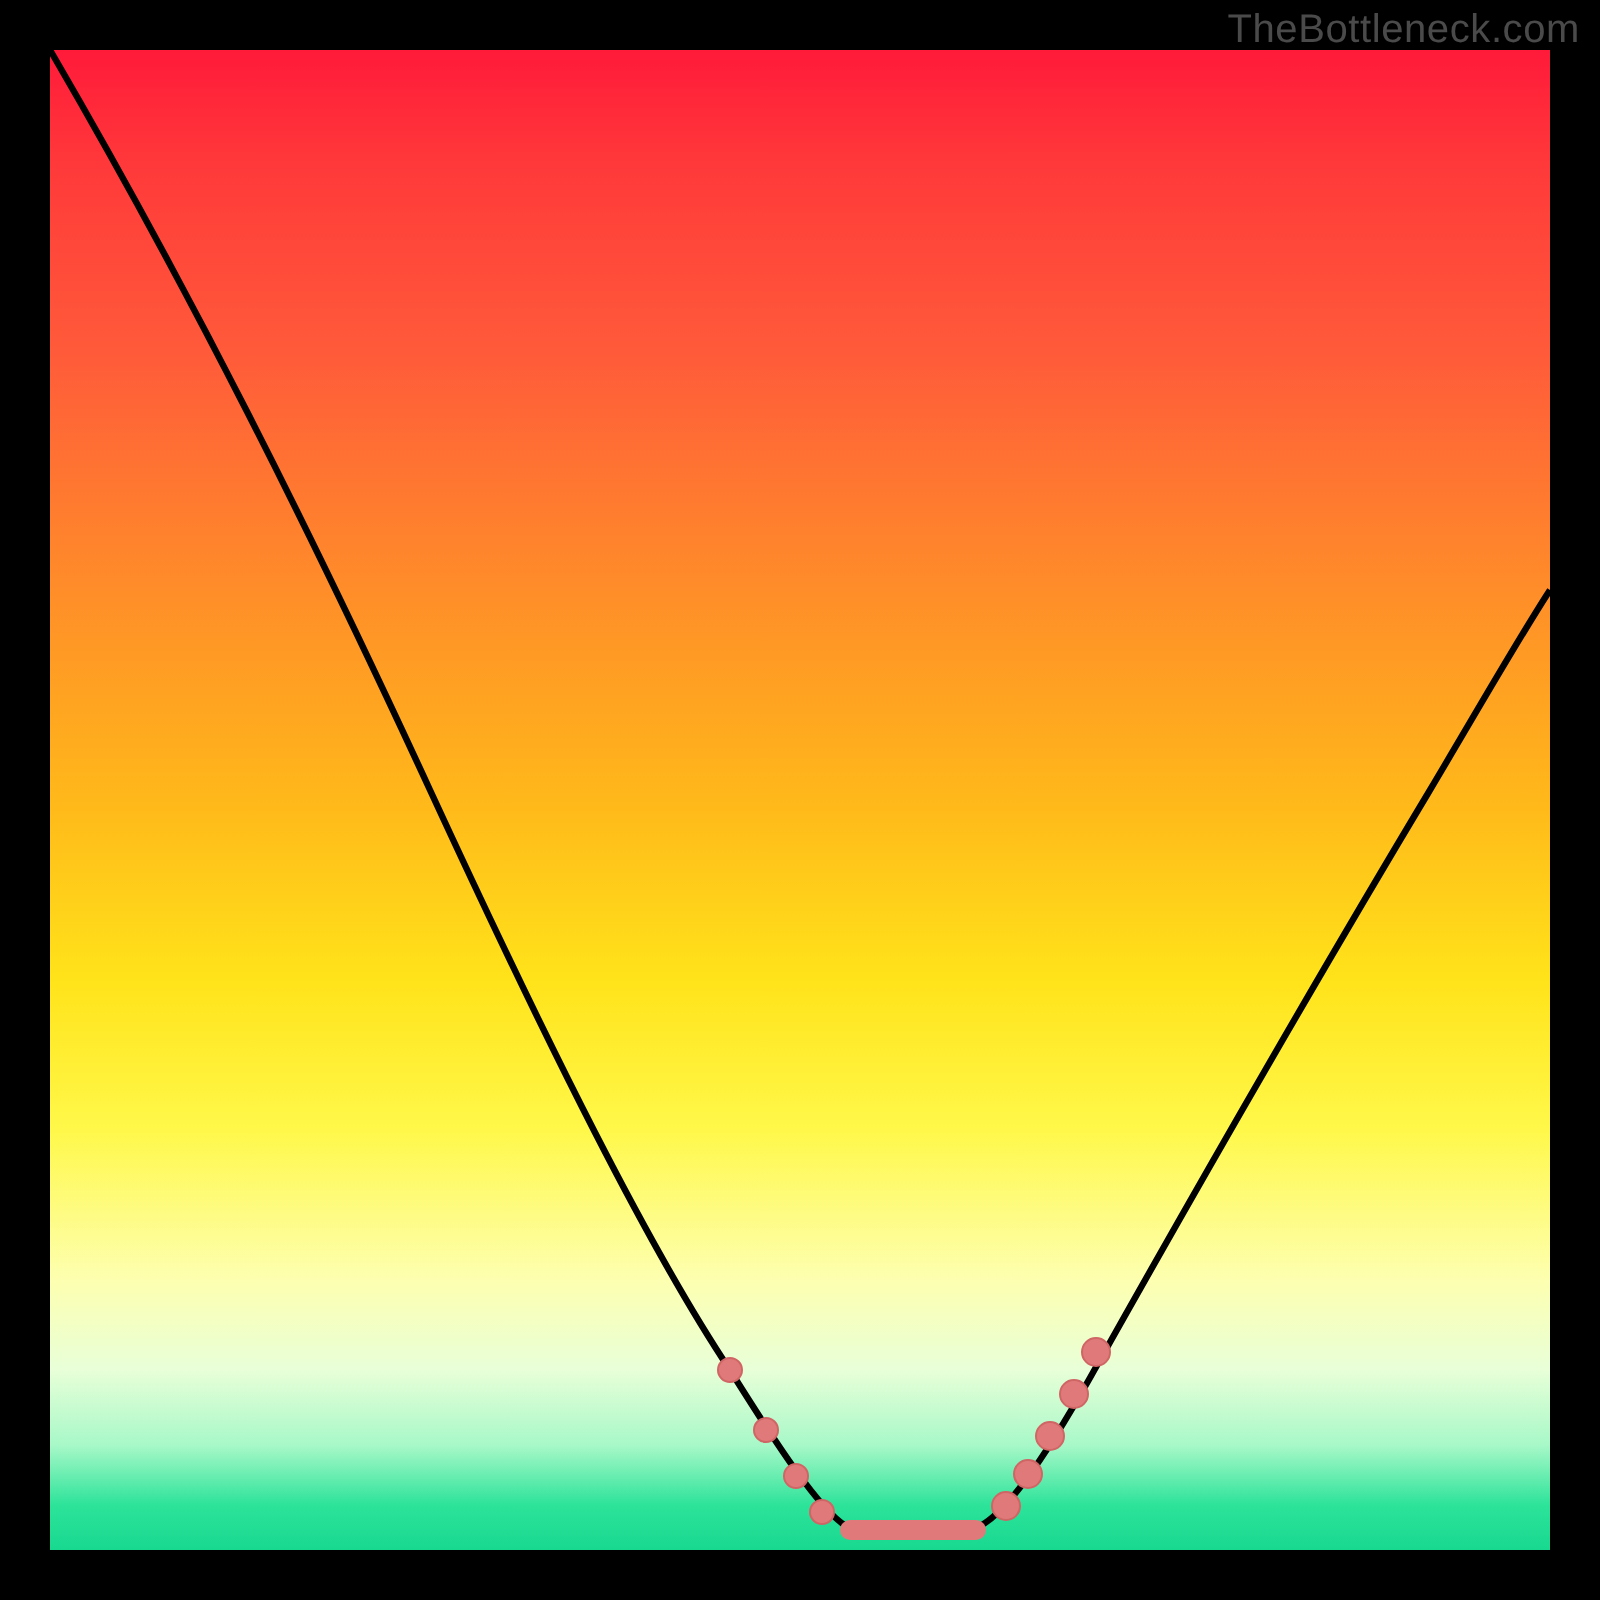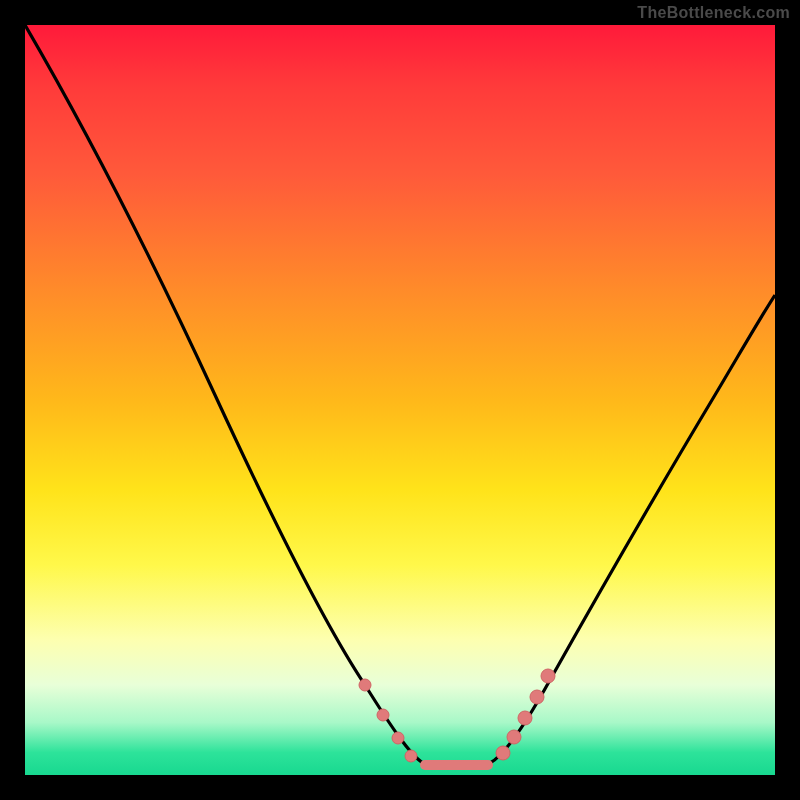--- a/index.html
+++ b/index.html
@@ -29,22 +29,22 @@
       #e8ffd8 88%,
       #a8f8c8 93%,
       #2de39a 97%,
       #18d890 100%);
   }
   .watermark {
     position: absolute;
     top: 4px;
     right: 10px;
     color: #4a4a4a;
-    font-size: 16px;
-    font-weight: 700;
+    font-size: 20px;
+    font-weight: 400;
     letter-spacing: 0.3px;
   }
   svg.curve {
     position: absolute;
     left: 0;
     top: 0;
     width: 750px;
     height: 750px;
   }
 </style>

